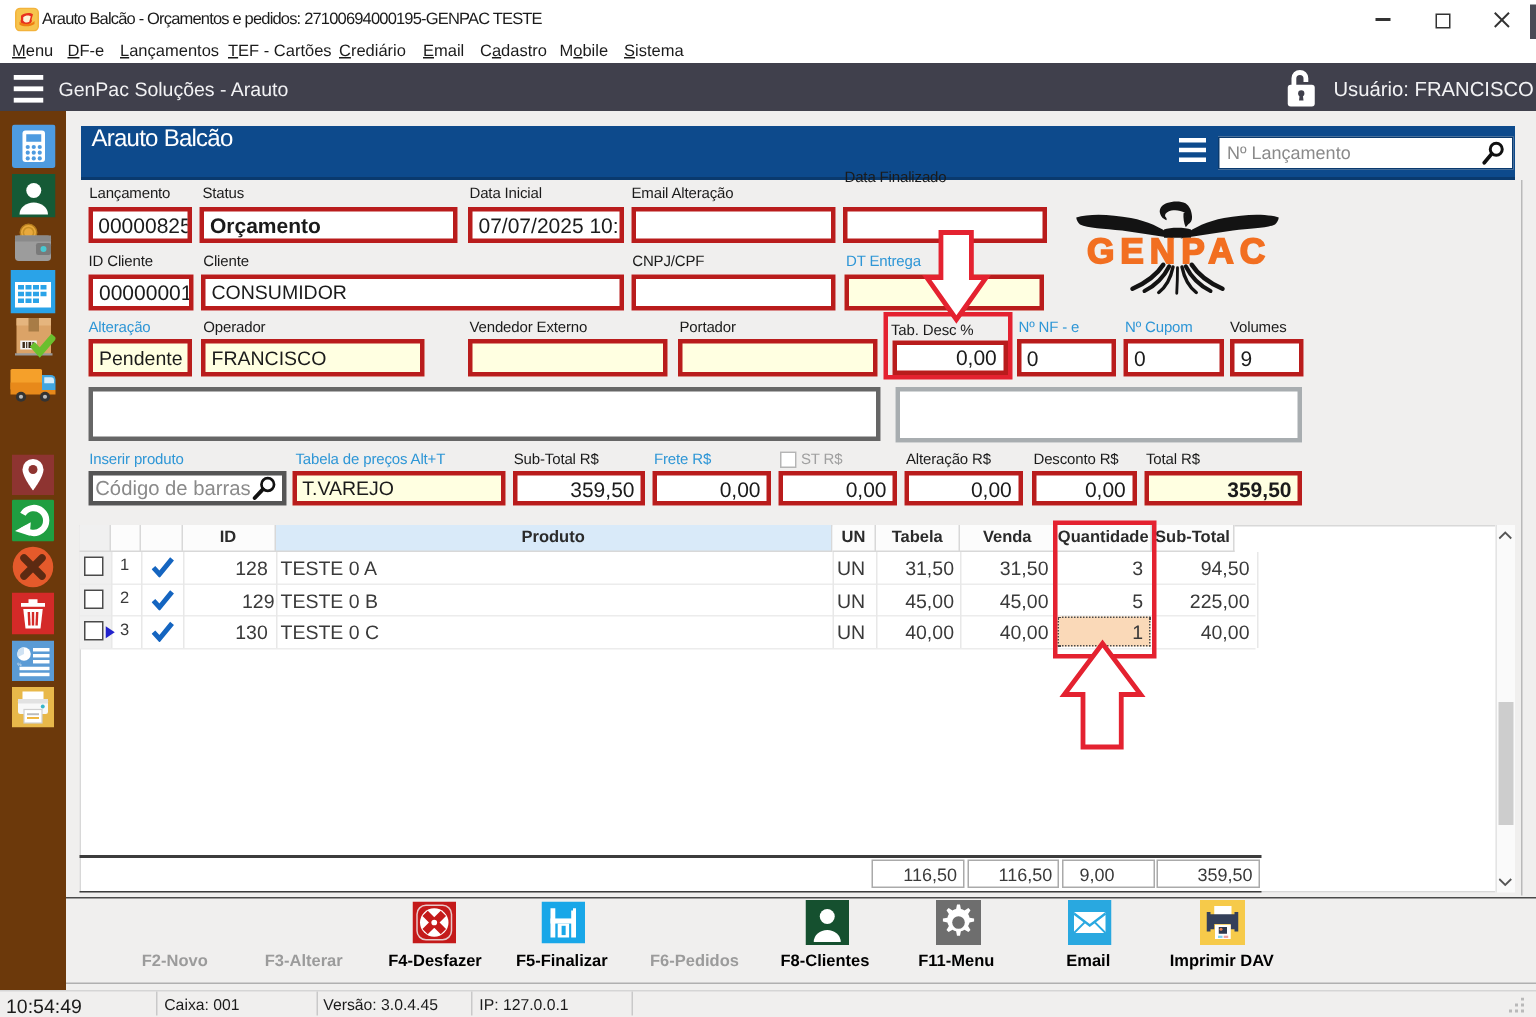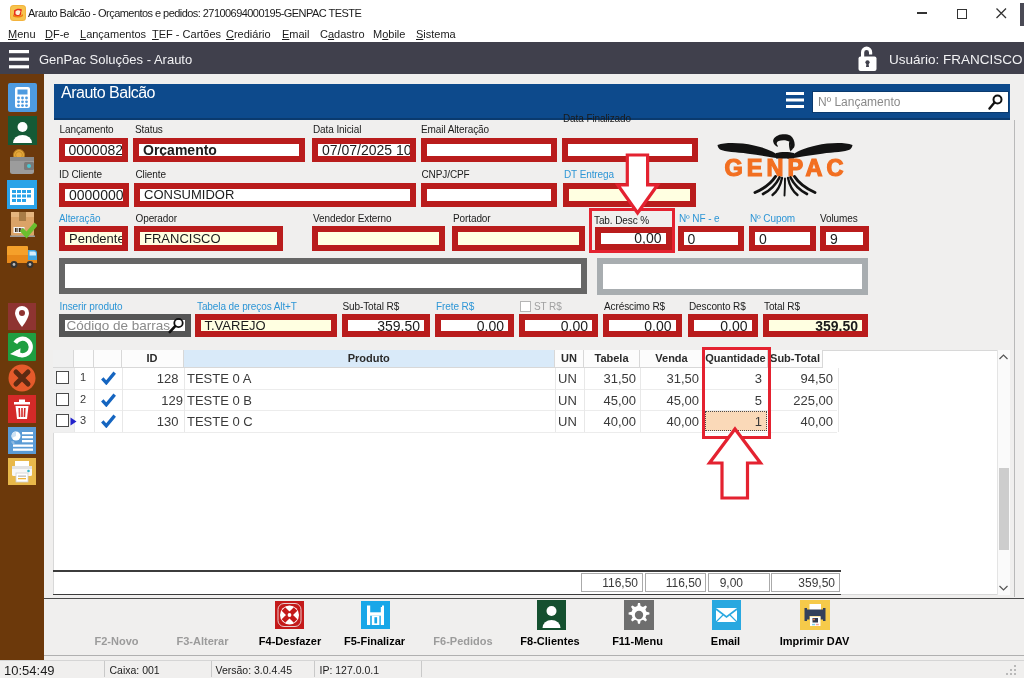--- a/index.html
+++ b/index.html
@@ -1,20 +1,20 @@
 <!DOCTYPE html>
 <html><head><meta charset="utf-8">
 <style>
 html,body{margin:0;padding:0;}
 body{width:1024px;height:678px;position:relative;overflow:hidden;background:#f0efee;font-family:"Liberation Sans",sans-serif;}
 .abs{position:absolute;}
 .lbl{position:absolute;font-size:10px;color:#1b1b1b;white-space:nowrap;letter-spacing:-0.1px;}
 .lbl.blue{color:#2e96d6;}
 .lbl.gray{color:#a0a0a0;}
-.fld{position:absolute;background:#fff;border:6px solid #b91c1c;box-sizing:border-box;font-size:14px;color:#1b1b1b;display:flex;align-items:center;padding:0 4px;white-space:nowrap;overflow:hidden;}
+.fld{position:absolute;background:#fff;border:3px solid #b91c1c;box-sizing:border-box;font-size:14px;color:#1b1b1b;display:flex;align-items:center;padding:0 4px;white-space:nowrap;overflow:hidden;}
 .fld.yel{background:#ffffe1;}
 .fld.rt{justify-content:flex-end;}
 .hcell{position:absolute;background:#fcfcfc;border-right:1px solid #d8d8d8;border-bottom:1px solid #d8d8d8;box-sizing:border-box;font-size:11px;font-weight:bold;color:#2b2b2b;display:flex;align-items:center;justify-content:center;}
 .vline{position:absolute;width:1px;background:#e8e8e8;}
 .rval{position:absolute;font-size:13px;color:#3a3a3a;text-align:right;}
 .red{border:3px solid #e42230;box-sizing:border-box;position:absolute;}
 .btnlbl{position:absolute;font-size:11px;font-weight:bold;color:#000;white-space:nowrap;transform:translateX(-50%);}
 .btnlbl.dis{color:#9b9b9b;}
 .sep{position:absolute;width:1px;top:661px;height:16px;background:#c9c9c9;}
 .stxt{position:absolute;font-size:10.5px;color:#1b1b1b;top:664px;white-space:nowrap;}
@@ -271,21 +271,21 @@
 
 <div class="fld" style="left:58.5px;top:257.5px;width:528.5px;height:36px;border-color:#666"></div>
 <div class="fld" style="left:596.5px;top:257.5px;width:271px;height:37px;border-color:#a8adb0"></div>
 
 <div class="lbl blue" style="left:59.5px;top:301px">Inserir produto</div>
 <div class="lbl blue" style="left:197px;top:301px">Tabela de preços Alt+T</div>
 <div class="lbl" style="left:342.5px;top:301px">Sub-Total R$</div>
 <div class="lbl blue" style="left:436px;top:301px">Frete R$</div>
 <div class="abs" style="left:520px;top:300.5px;width:11px;height:11px;background:#fff;border:1px solid #b5b5b5;box-sizing:border-box"></div>
 <div class="lbl gray" style="left:534px;top:301px">ST R$</div>
-<div class="lbl" style="left:604px;top:301px">Acréscimo R$</div>
+<div class="lbl" style="left:604px;top:301px">Alteração R$</div>
 <div class="lbl" style="left:689px;top:301px">Desconto R$</div>
 <div class="lbl" style="left:764px;top:301px">Total R$</div>
 
 <div class="fld" style="left:58.5px;top:314px;width:132.5px;height:23px;border-color:#555;color:#8a8a8a;font-size:13.5px;padding:0 2px">Código de barras</div>
 <svg class="abs" style="left:168px;top:317px" width="17" height="17" viewBox="0 0 17 17">
       <circle cx="10.5" cy="6" r="4.2" fill="none" stroke="#111" stroke-width="1.8"></circle>
       <path d="M7.2,9.2 L1.8,15" stroke="#111" stroke-width="2.6" stroke-linecap="round"></path>
     </svg>
 <div class="fld yel" style="left:194.5px;top:314px;width:142.5px;height:23px;font-size:13px">T.VAREJO</div>
 <div class="fld rt" style="left:342px;top:314px;width:88px;height:23px">359,50</div>

